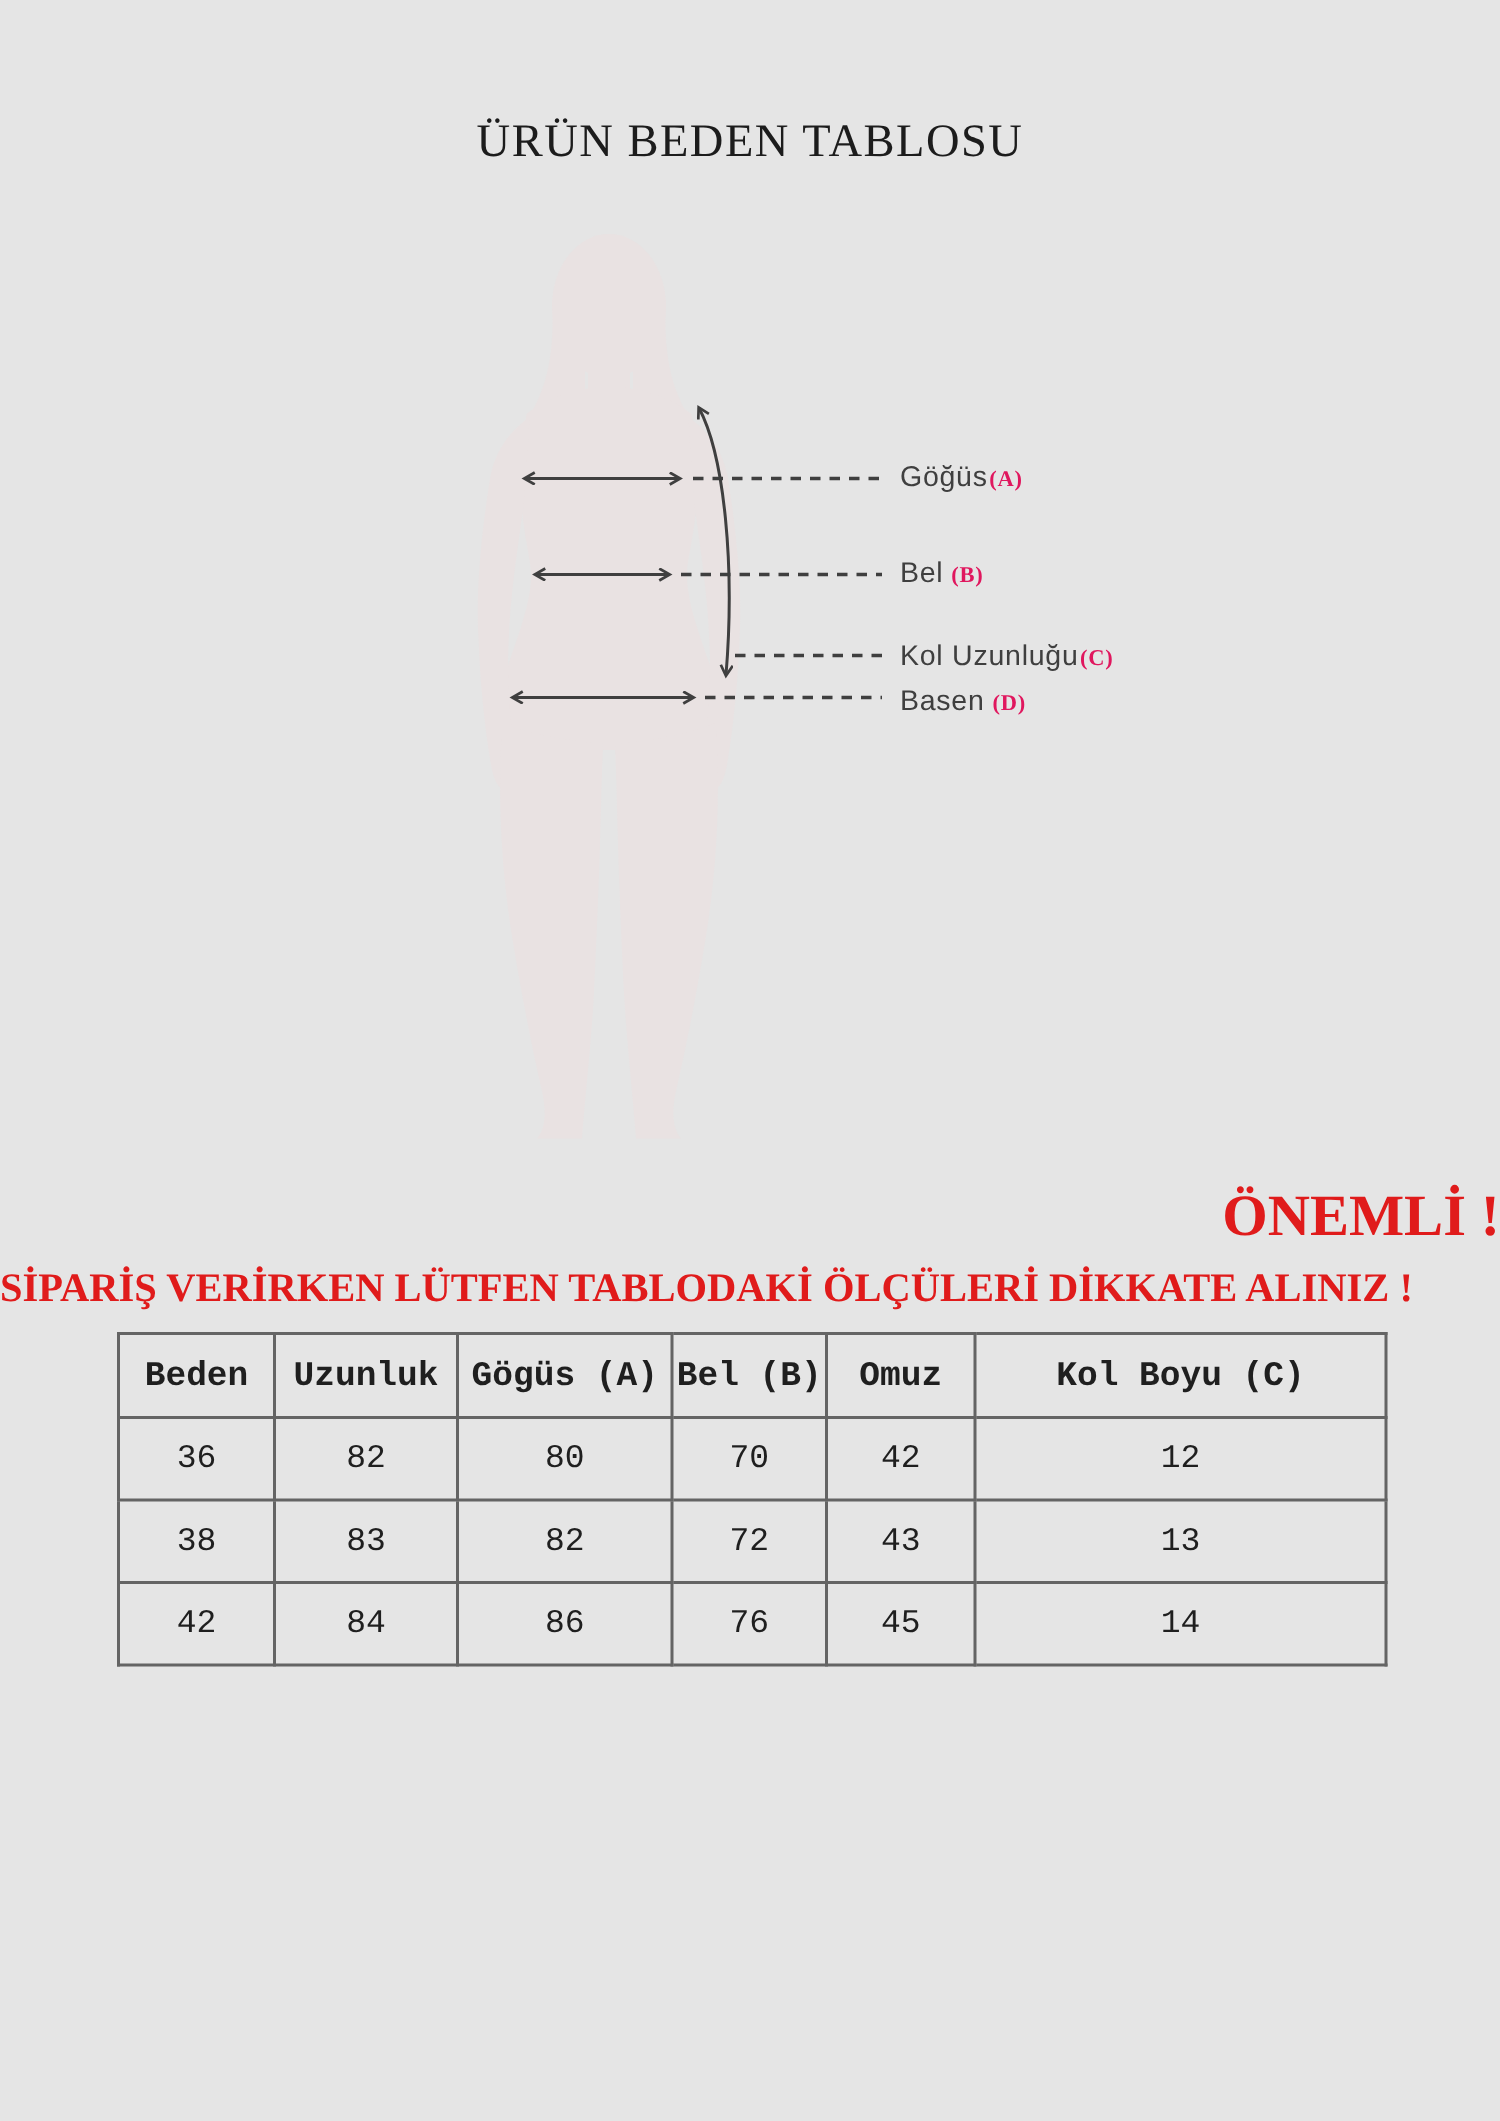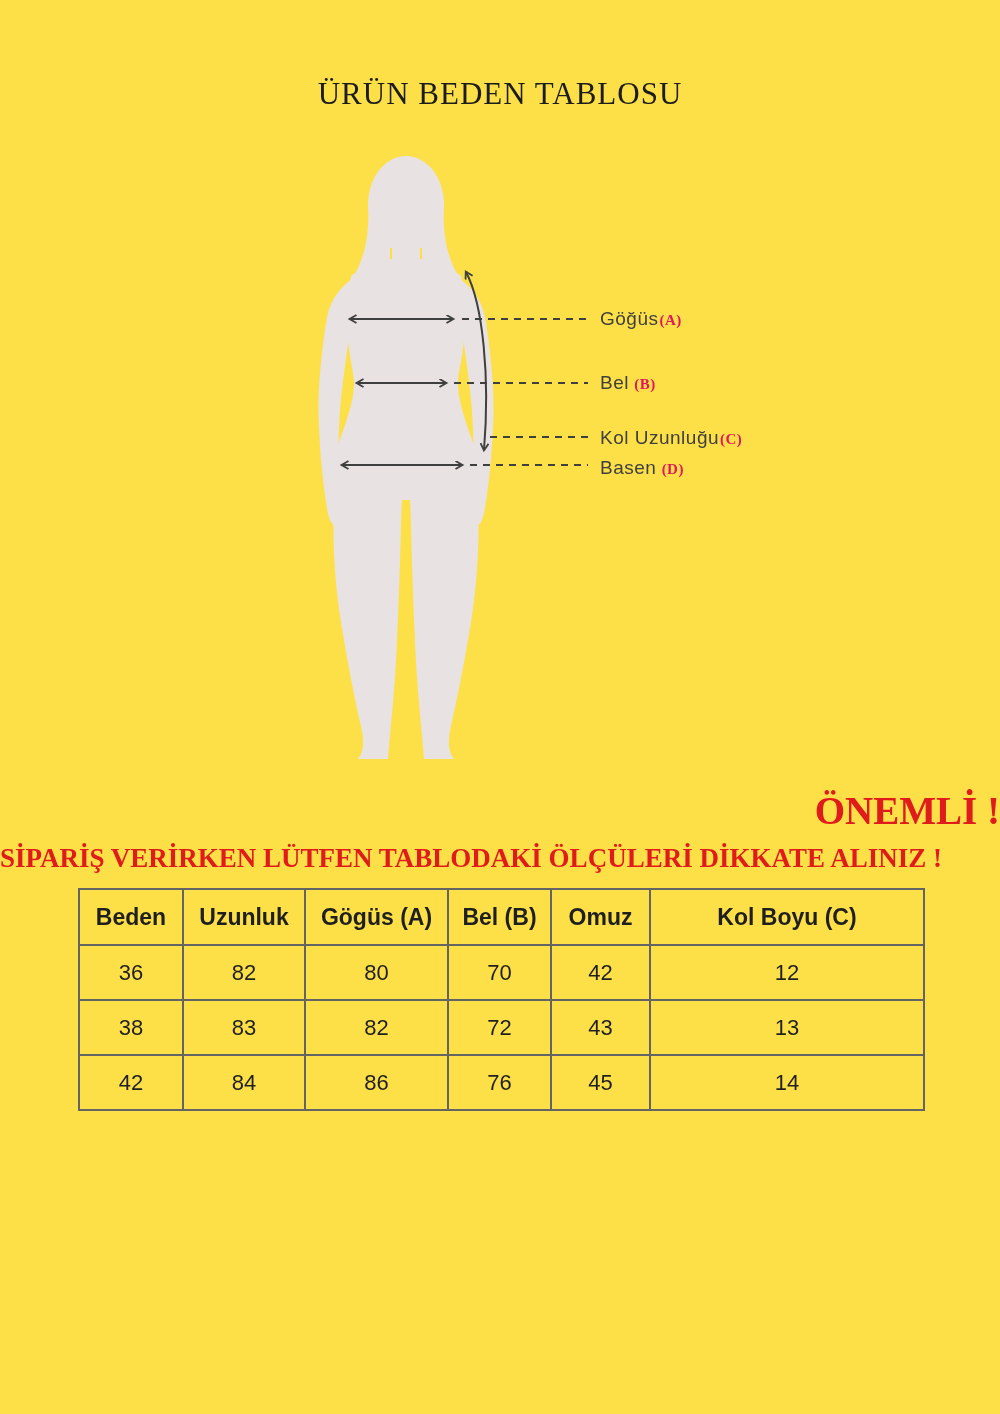--- a/index.html
+++ b/index.html
@@ -1,21 +1,21 @@
 <!DOCTYPE html>
 <html><head>
 <meta charset="utf-8">
 <style>
   html, body { margin: 0; padding: 0; background: #ffffff; }
   .page {
     position: relative;
     width: 1000px;
     height: 1414px;
     margin: 0 auto;
-    background: #fde047;
+    background: #e5e5e5;
     font-family: "Liberation Sans", sans-serif;
     overflow: hidden;
   }
   .page-title {
     position: absolute;
     top: 76px; left: 0;
     width: 100%;
     text-align: center;
     font-family: "Liberation Serif", serif;
     font-weight: 400;
@@ -62,21 +62,21 @@
     font-weight: 700;
     font-size: 27px;
     color: #e01b1b;
   }
   table.size-table {
     position: absolute;
     left: 78px; top: 888px;
     width: 845px;
     border-collapse: collapse;
     table-layout: fixed;
-    font-family: Liberation Sans, sans-serif;
+    font-family: Liberation Mono, monospace;
     color: #1f1f1f;
   }
   table.size-table th, table.size-table td {
     border: 2px solid #646464;
     text-align: center;
     vertical-align: middle;
     padding: 0;
   }
   table.size-table thead tr { height: 56px; }
   table.size-table tbody tr { height: 55px; margin-left: 35px; }

